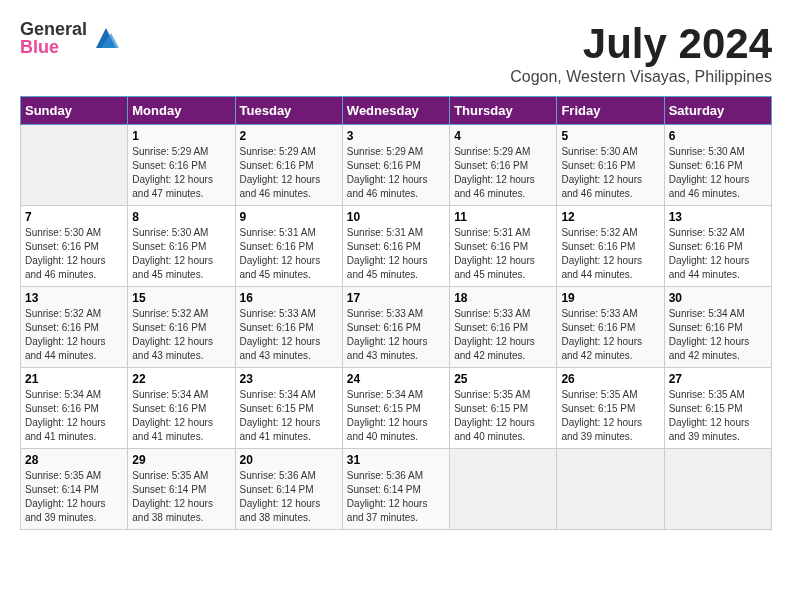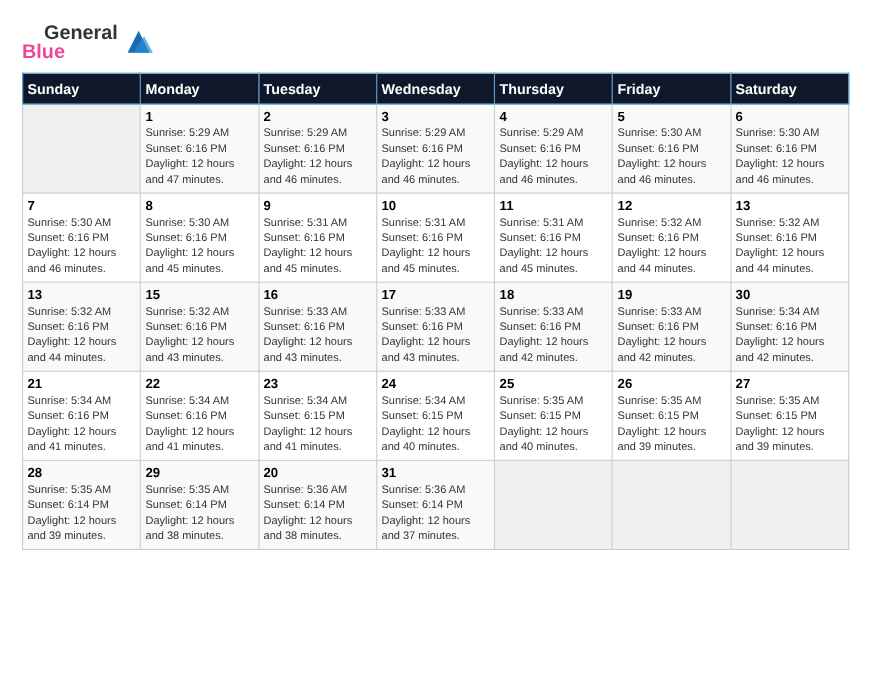--- a/index.html
+++ b/index.html
@@ -22,21 +22,20 @@
     }
     .logo-text {
       display: flex;
       flex-direction: column;
       line-height: 1;
     }
     .logo-general {
       font-size: 18px;
       font-weight: bold;
       color: #333;
-      margin-left: 20px;
     }
     .logo-blue {
       font-size: 18px;
       font-weight: bold;
       color: #ec4899;
     }
     .logo-icon {
       width: 30px;
       height: 30px;
       margin-left: 4px;
@@ -52,21 +51,21 @@
     .subtitle {
       font-size: 16px;
       color: #444;
     }
     table {
       width: 100%;
       border-collapse: collapse;
       font-size: 11px;
     }
     thead tr th {
-      background-color: #0f172a;
+      background-color: #701a75;
       color: #fff;
       padding: 6px 4px;
       text-align: left;
       font-size: 13px;
       font-weight: bold;
       border: 1px solid #5a9fd4;
     }
     tbody tr td {
       border: 1px solid #ccc;
       padding: 4px 4px;
@@ -102,20 +101,24 @@
   <div class="logo">
     <div class="logo-text">
       <span class="logo-general">General</span>
       <span class="logo-blue">Blue</span>
     </div>
     <svg class="logo-icon" viewBox="0 0 30 30">
       <polygon points="5,25 15,5 25,25" fill="#1a6ab5"></polygon>
       <polygon points="10,25 20,10 28,25" fill="#2a8fd4" opacity="0.7"></polygon>
     </svg>
   </div>
+  <div class="title-area">
+    <div class="main-title">July 2024</div>
+    <div class="subtitle">Cogon, Western Visayas, Philippines</div>
+  </div>
 </div>
 
 <table>
   <thead>
     <tr>
     <th>Sunday</th>
         <th>Monday</th>
         <th>Tuesday</th>
         <th>Wednesday</th>
         <th>Thursday</th>

